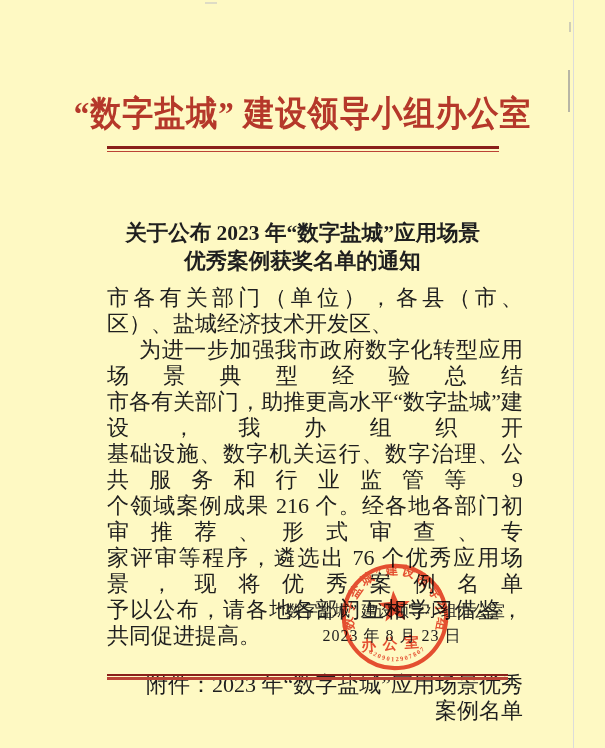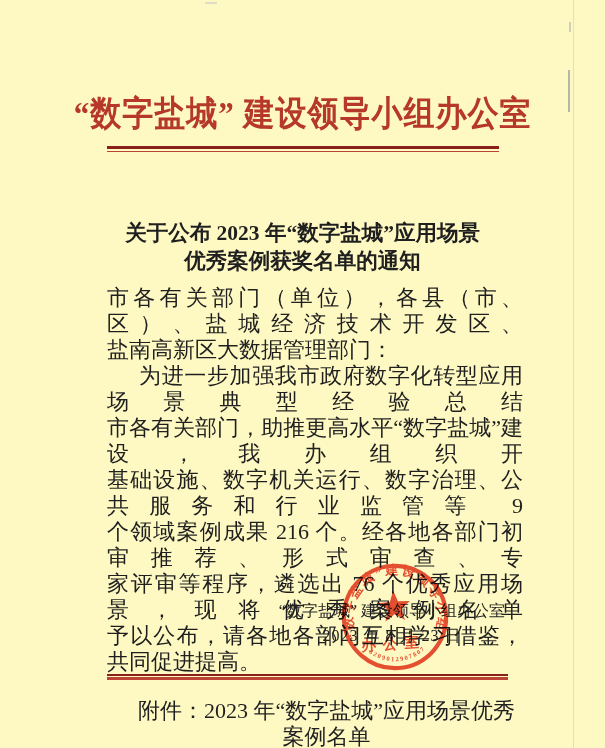--- a/index.html
+++ b/index.html
@@ -62,21 +62,21 @@
     top: 265px; left: 107px; width: 416px;
     font-size: 22px;
     line-height: 26px;
     color: var(--ink);
     margin-top: 20px;
   }
   .body .line { text-align: justify; text-align-last: justify; }
   .salutation .line:last-child { text-align-last: left; }
   .para .line:last-child { text-align-last: left; }
   .para .line:first-child { text-indent: 32px; }
-  .attachment { margin-top: 23px; padding-left: 23px; text-align: center; }
+  .attachment { margin-top: 23px; padding-left: 23px; text-align: right; }
 
   
   .signature {
     position: absolute;
     top: 600px; right: 100px;
     text-align: center;
     font-size: 16px;
     color: var(--ink);
   }
   .sig-org { line-height: 22px; }
@@ -122,21 +122,20 @@
   </div>
 
   <div class="doc-title">
     <div>关于公布 2023 年“数字盐城”应用场景</div>
     <div>优秀案例获奖名单的通知</div>
   </div>
 
   <div class="body">
     <div class="salutation">
         <div class="line">市各有关部门（单位），各县（市、区）、盐城经济技术开发区、</div>
-        <div class="line">盐南高新区大数据管理部门：</div>
       </div>
     <div class="para">
         <div class="line">为进一步加强我市政府数字化转型应用场景典型经验总结</div>
         <div class="line">市各有关部门，助推更高水平“数字盐城”建设，我办组织开</div>
         <div class="line">基础设施、数字机关运行、数字治理、公共服务和行业监管等 9</div>
         <div class="line">个领域案例成果 216 个。经各地各部门初审推荐、形式审查、专</div>
         <div class="line">家评审等程序，遴选出 76 个优秀应用场景，现将优秀案例名单</div>
         <div class="line">予以公布，请各地各部门互相学习借鉴，共同促进提高。</div>
       </div>
     <div class="attachment">附件：2023 年“数字盐城”应用场景优秀案例名单</div>

